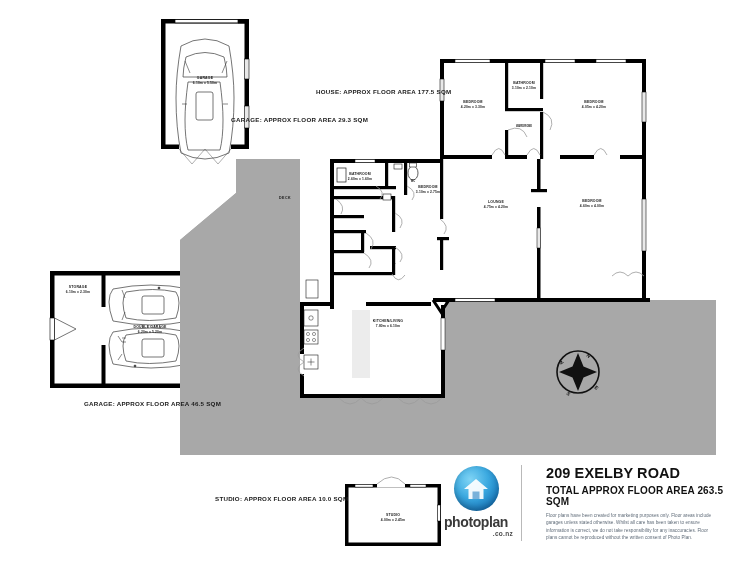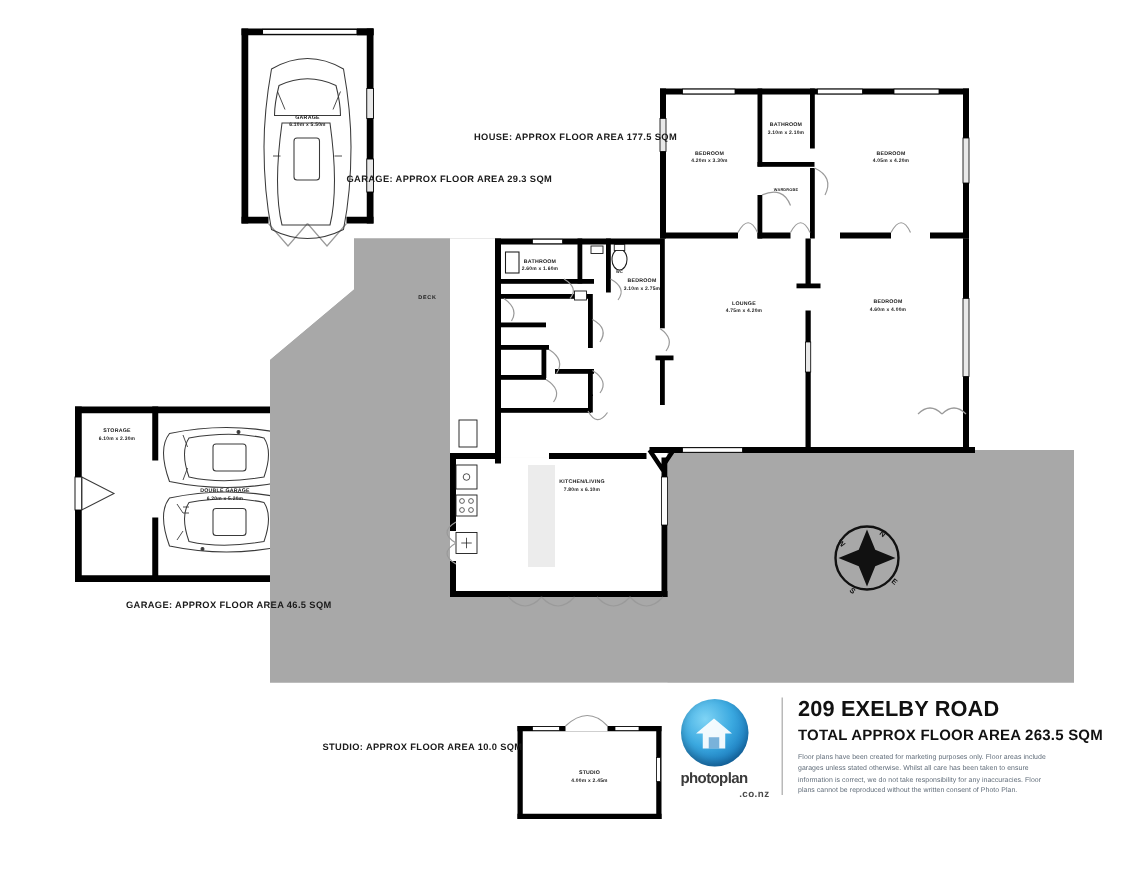--- a/index.html
+++ b/index.html
@@ -87,39 +87,39 @@
     height: 45px;
     border-radius: 50%;
     background: radial-gradient(circle at 36% 30%, #7fd4f5 0%, #3ba9e0 42%, #1878bd 78%, #0d5d9c 100%);
     display: flex;
     align-items: center;
     justify-content: center;
     box-shadow: inset 0 -3px 6px rgba(0,0,0,0.25);
   }
   .logo-word {
     margin-top: 4px;
-    font-size: 10px;
+    font-size: 14px;
     font-weight: 700;
     color: #3a3a3a;
     letter-spacing: -0.4px;
     line-height: 1;
     text-align: center;
   }
   .logo-sub {
     font-size: 6.5px;
     font-weight: 700;
     color: #4a4a4a;
     letter-spacing: 0.3px;
     align-self: flex-end;
     margin-top: 1px;
     margin-right: 2px;
   }
   .footer-text {
     border-left: 1.5px solid #b9b9b9;
-    padding-left: 10px;
+    padding-left: 24px;
     margin-left: 6px;
     margin-top: 2px;
     flex: 1;
   }
   .addr {
     font-size: 14.5px;
     font-weight: 700;
     letter-spacing: 0.1px;
     color: #111;
     line-height: 1.15;

